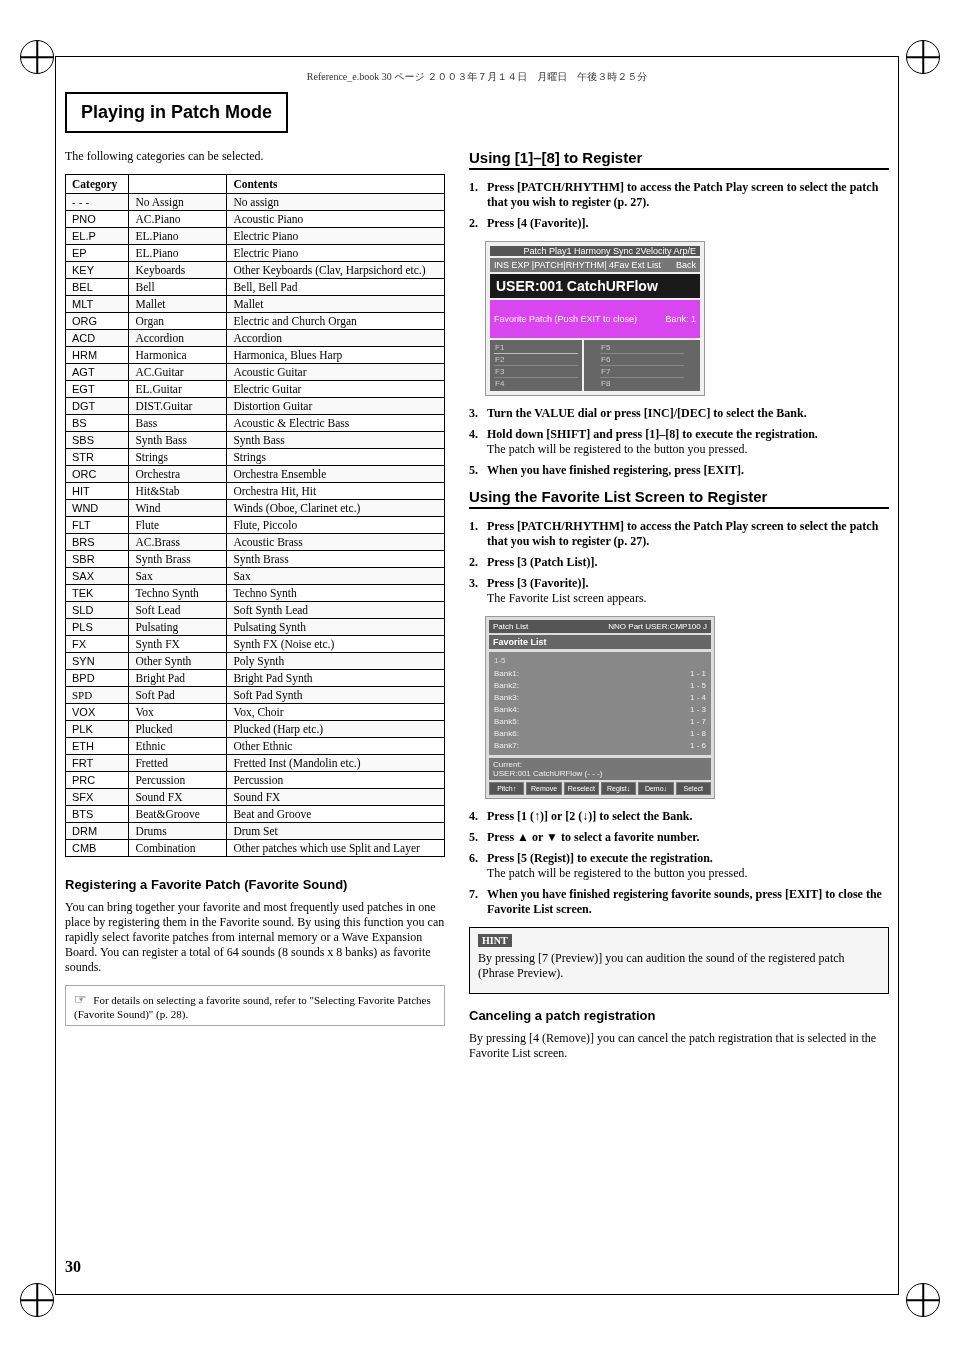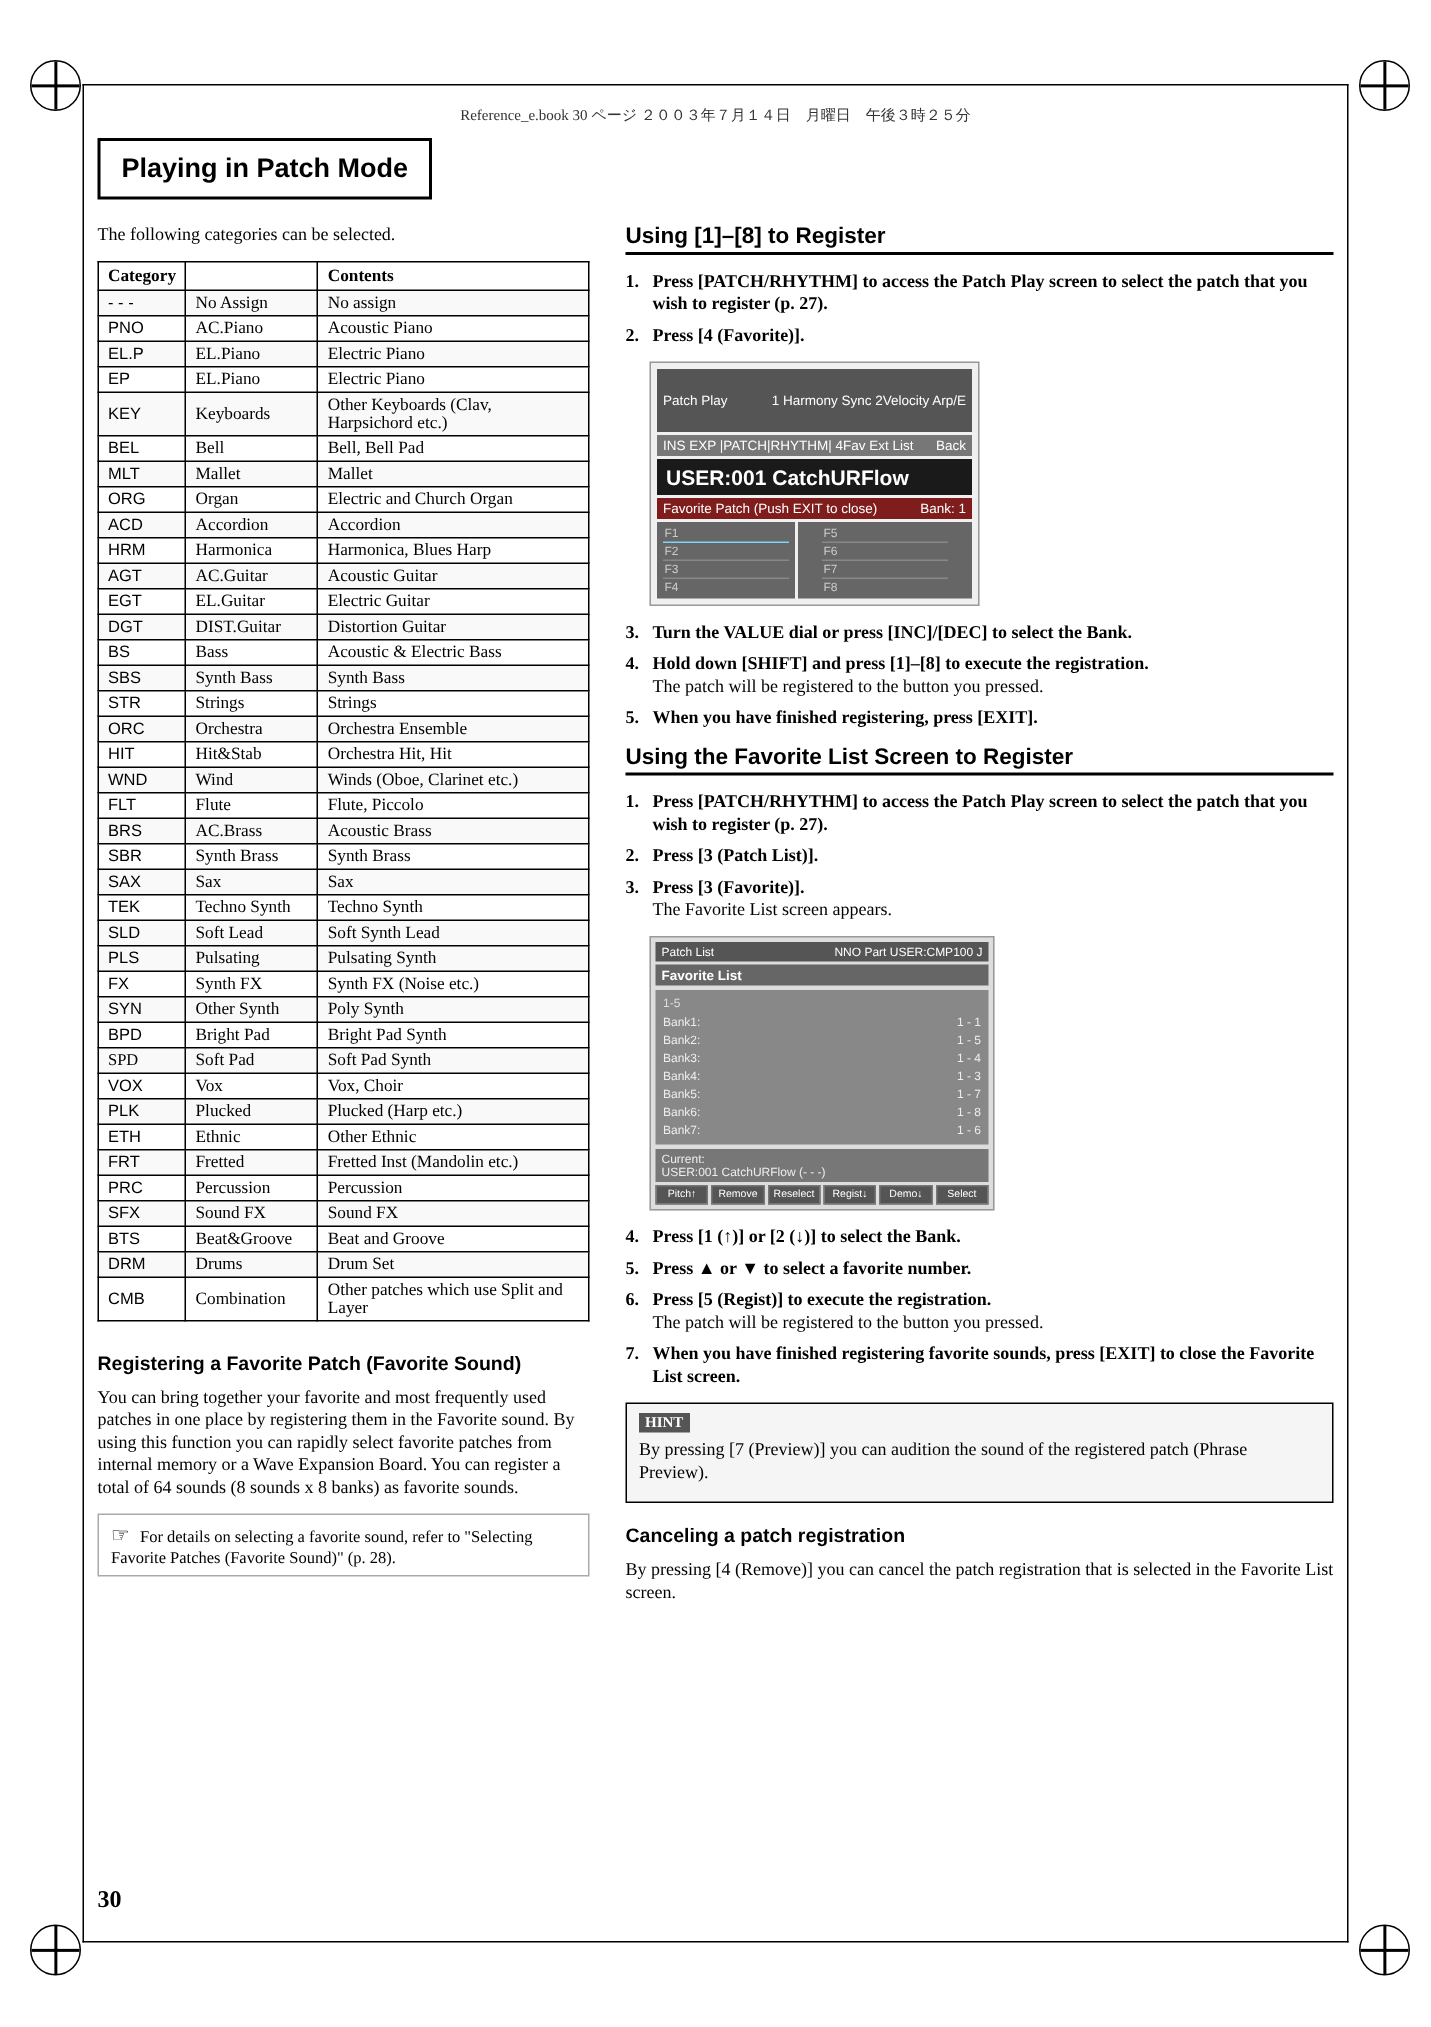--- a/index.html
+++ b/index.html
@@ -110,21 +110,21 @@
       font-family: Arial, sans-serif;
     }
 
     
     .two-col {
       display: flex;
       gap: 24px;
       align-items: flex-start;
     }
     .left-col {
-      width: 328px;
+      width: 380px;
       flex-shrink: 0;
     }
     .right-col {
       flex: 1;
     }
 
     
     .intro-text {
       font-size: 12px;
       margin-bottom: 10px;
@@ -206,47 +206,47 @@
       background: #f0f0f0;
       margin: 8px 0 10px 16px;
       padding: 4px;
       width: 220px;
       font-size: 9px;
       font-family: Arial, sans-serif;
     }
     .screenshot-box .ss-header {
       background: #555;
       color: #fff;
-      padding: 16px 4px;
+      padding: 0 4px;
       font-size: 9px;
       display: flex;
-      justify-content: space-between;
+      justify-content: flex-end;
       margin-bottom: 2px;
     }
     .screenshot-box .ss-subheader {
       background: #777;
       color: #fff;
       padding: 2px 4px;
       font-size: 9px;
       display: flex;
       justify-content: space-between;
       margin-bottom: 2px;
     }
     .screenshot-box .ss-title {
       background: #1a1a1a;
       color: #fff;
       padding: 4px 6px;
       font-size: 14px;
       font-weight: bold;
       margin-bottom: 2px;
     }
     .screenshot-box .ss-label {
-      background: #7f1d1d;
+      background: #d946ef;
       color: #fff;
-      padding: 2px 4px;
+      padding: 14px 4px;
       font-size: 9px;
       margin-bottom: 2px;
       display: flex;
       justify-content: space-between;
     }
 
     
     .ss2-box {
       border: 1px solid #999;
       background: #ddd;

